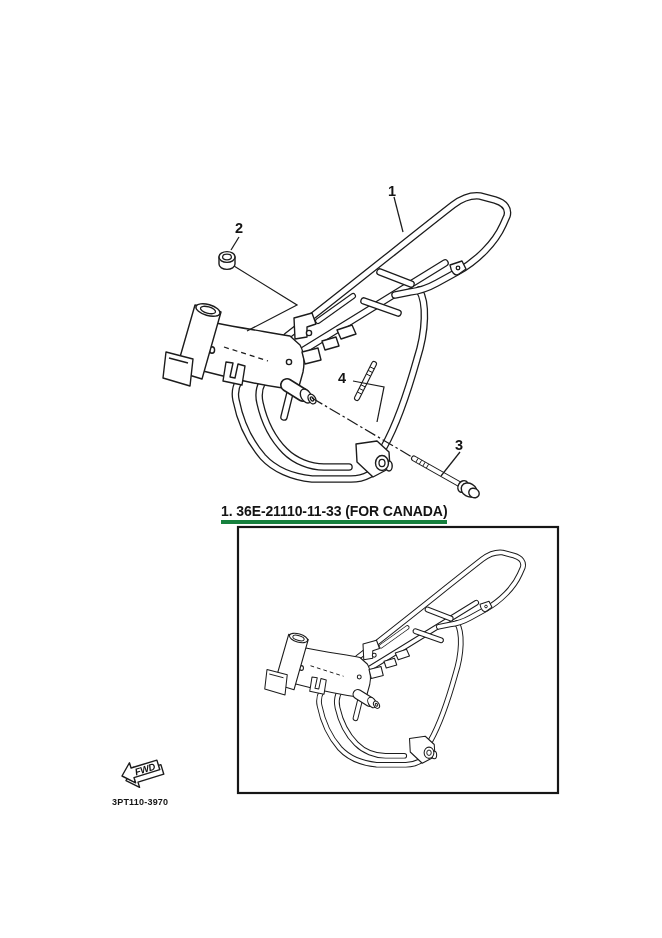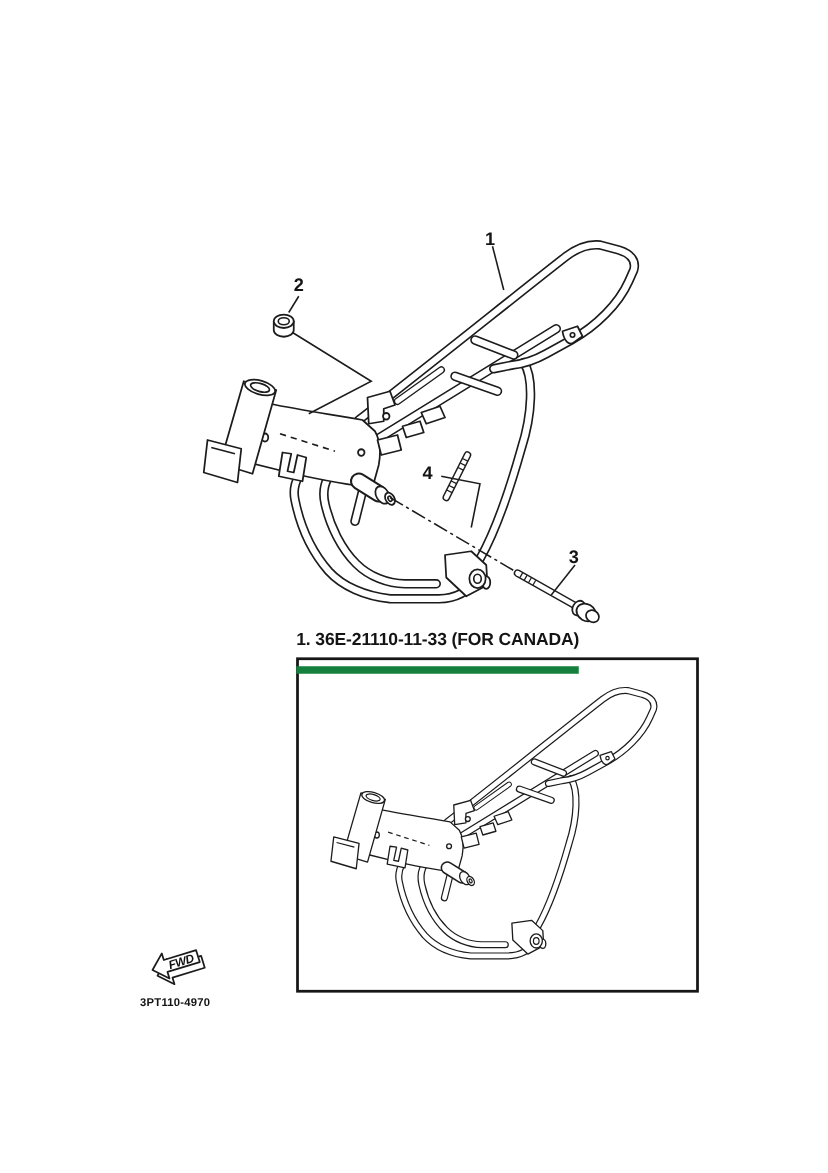--- a/index.html
+++ b/index.html
@@ -13,22 +13,22 @@
   .tIm{fill:none;stroke:#ffffff;stroke-width:3.8;stroke-linecap:round;stroke-linejoin:round;}
   .tOb{fill:none;stroke:#1c1c1c;stroke-width:14;stroke-linecap:round;}
   .tIb{fill:none;stroke:#ffffff;stroke-width:10.8;stroke-linecap:round;}
   .shape{fill:#ffffff;stroke:#1c1c1c;stroke-width:1.4;stroke-linejoin:round;}
   .ln{fill:none;stroke:#1c1c1c;stroke-width:1.3;}
   .tick{fill:none;stroke:#1c1c1c;stroke-width:1;}
   .leader{fill:none;stroke:#1c1c1c;stroke-width:1.25;}
   .callout{font-family:"Liberation Sans",sans-serif;font-weight:bold;font-size:14.5px;fill:#141414;}
   .fwdtxt{font-family:"Liberation Sans",sans-serif;font-weight:bold;font-style:italic;
           font-size:9.5px;letter-spacing:-0.3px;fill:#111;}
-  #inset-title{position:absolute;left:237px;top:503px;font-size:14px;font-weight:bold;
-          letter-spacing:-0.1px;border-bottom:6px solid #15803d;padding-bottom:14px;white-space:nowrap;}
+  #inset-title{position:absolute;left:221px;top:503px;font-size:14px;font-weight:bold;
+          letter-spacing:-0.1px;border-bottom:4px solid #15803d;padding-bottom:1px;white-space:nowrap;}
   #drawing-number{position:absolute;left:112px;top:797px;font-size:9px;font-weight:bold;
           letter-spacing:0.2px;white-space:nowrap;}
 </style>
 </head>
 <body>
 
 <div id="page">
 
   <svg width="662" height="938" viewBox="0 0 662 938">
 
@@ -148,14 +148,14 @@
     <use href="#frame" transform="translate(142.5,405.5) scale(0.75)"></use>
 
     <g transform="translate(122,776) rotate(-17)">
       <path class="shape" transform="translate(2.5,5.5)" d="M0,0 L11,-10.5 L11,-5 L38,-5 L38,5 L11,5 L11,10.5 Z"></path>
       <path class="shape" d="M0,0 L11,-10.5 L11,-5 L38,-5 L38,5 L11,5 L11,10.5 Z"></path>
       <text class="fwdtxt" x="13.5" y="3.5">FWD</text>
     </g>
   </svg>
 
   <div id="inset-title">1. 36E-21110-11-33 (FOR CANADA)</div>
-  <div id="drawing-number">3PT110-4970</div>
+  <div id="drawing-number">3PT110-3970</div>
 </div>
 
 </body></html>

